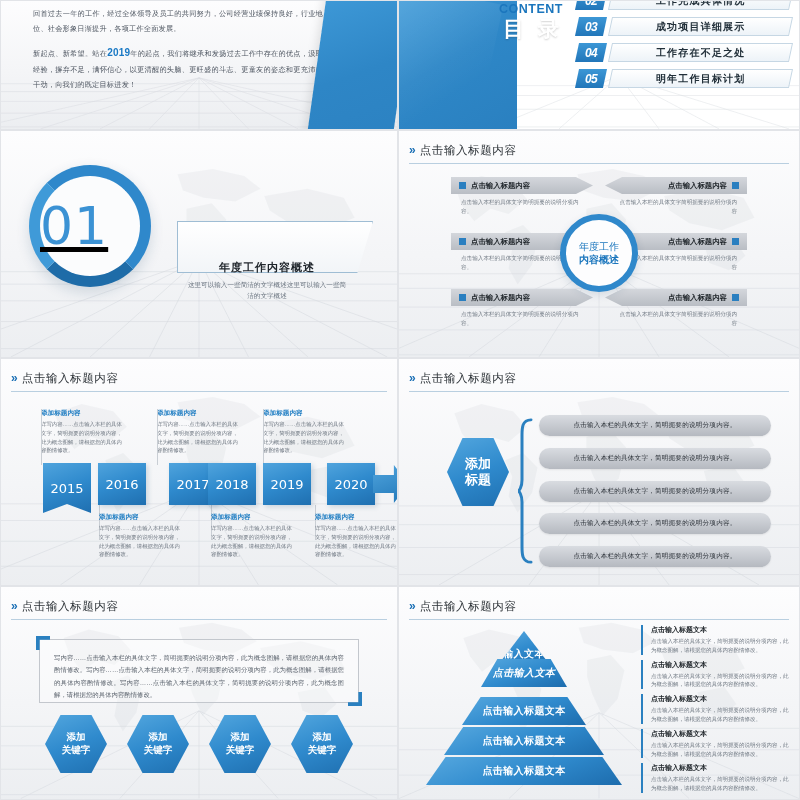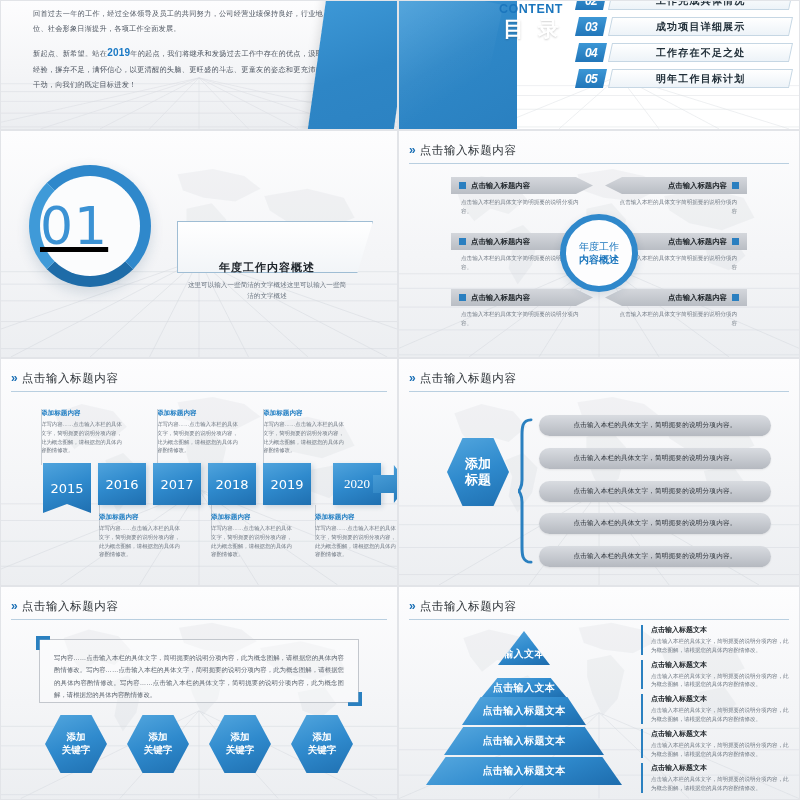--- a/index.html
+++ b/index.html
@@ -522,30 +522,30 @@
       <div class="tl-stem" style="left:188px; top:104px; height:34px;"></div>
       <div class="tl-stem" style="left:292px; top:104px; height:34px;"></div>
 
       <div class="tl-track">
         <div class="yr first" style="left:10px;">
             <span>2015</span>
           </div>
         <div class="yr" style="left:65px;">
             <span>2016</span>
           </div>
-        <div class="yr" style="left:120px;">
+        <div class="yr" style="left:136px;">
             <span>2017</span>
           </div>
         <div class="yr" style="left:175px;">
             <span>2018</span>
           </div>
         <div class="yr" style="left:230px;">
             <span>2019</span>
           </div>
-        <div class="yr" style="left:300px;font-family:Liberation Serif, serif;">
+        <div class="yr" style="left:294px;">
             <span>2020</span>
           </div>
         <div class="tl-arrow" style="left:340px;"></div>
       </div>
 
       <div class="tl-note" style="left:76px; top:112px;">
         <h5>添加标题内容</h5>
         <p>详写内容……点击输入本栏的具体文字，简明扼要的说明分项内容，此为概念图解，请根据您的具体内容酌情修改。</p>
       </div>
       <div class="tl-note" style="left:188px; top:112px;">
@@ -699,21 +699,21 @@
       </svg>
     </div>
     <div class="s-head">
       <span class="chev">»</span>
       <span class="t">点击输入标题内容</span>
     </div>
     <div class="pyr">
       <div class="pl" style="top:4px;   width:52px;  height:34px; clip-path:polygon(50% 0,100% 100%,0 100%); padding-top:12px;">
           <span>输入文本</span>
         </div>
-      <div class="pl" style="top:51px;  width:86px;  height:20px; clip-path:polygon(19% 0,81% 0,100% 100%,0 100%);">
+      <div class="pl" style="top:32px;  width:86px;  height:28px; clip-path:polygon(19% 0,81% 0,100% 100%,0 100%);font-style:italic;">
           <span>点击输入文本</span>
         </div>
       <div class="pl" style="top:70px;  width:124px; height:28px; clip-path:polygon(15% 0,85% 0,100% 100%,0 100%);">
           <span>点击输入标题文本</span>
         </div>
       <div class="pl" style="top:100px; width:160px; height:28px; clip-path:polygon(12% 0,88% 0,100% 100%,0 100%);">
           <span>点击输入标题文本</span>
         </div>
       <div class="pl" style="top:130px; width:196px; height:28px; clip-path:polygon(10% 0,90% 0,100% 100%,0 100%);">
           <span>点击输入标题文本</span>

